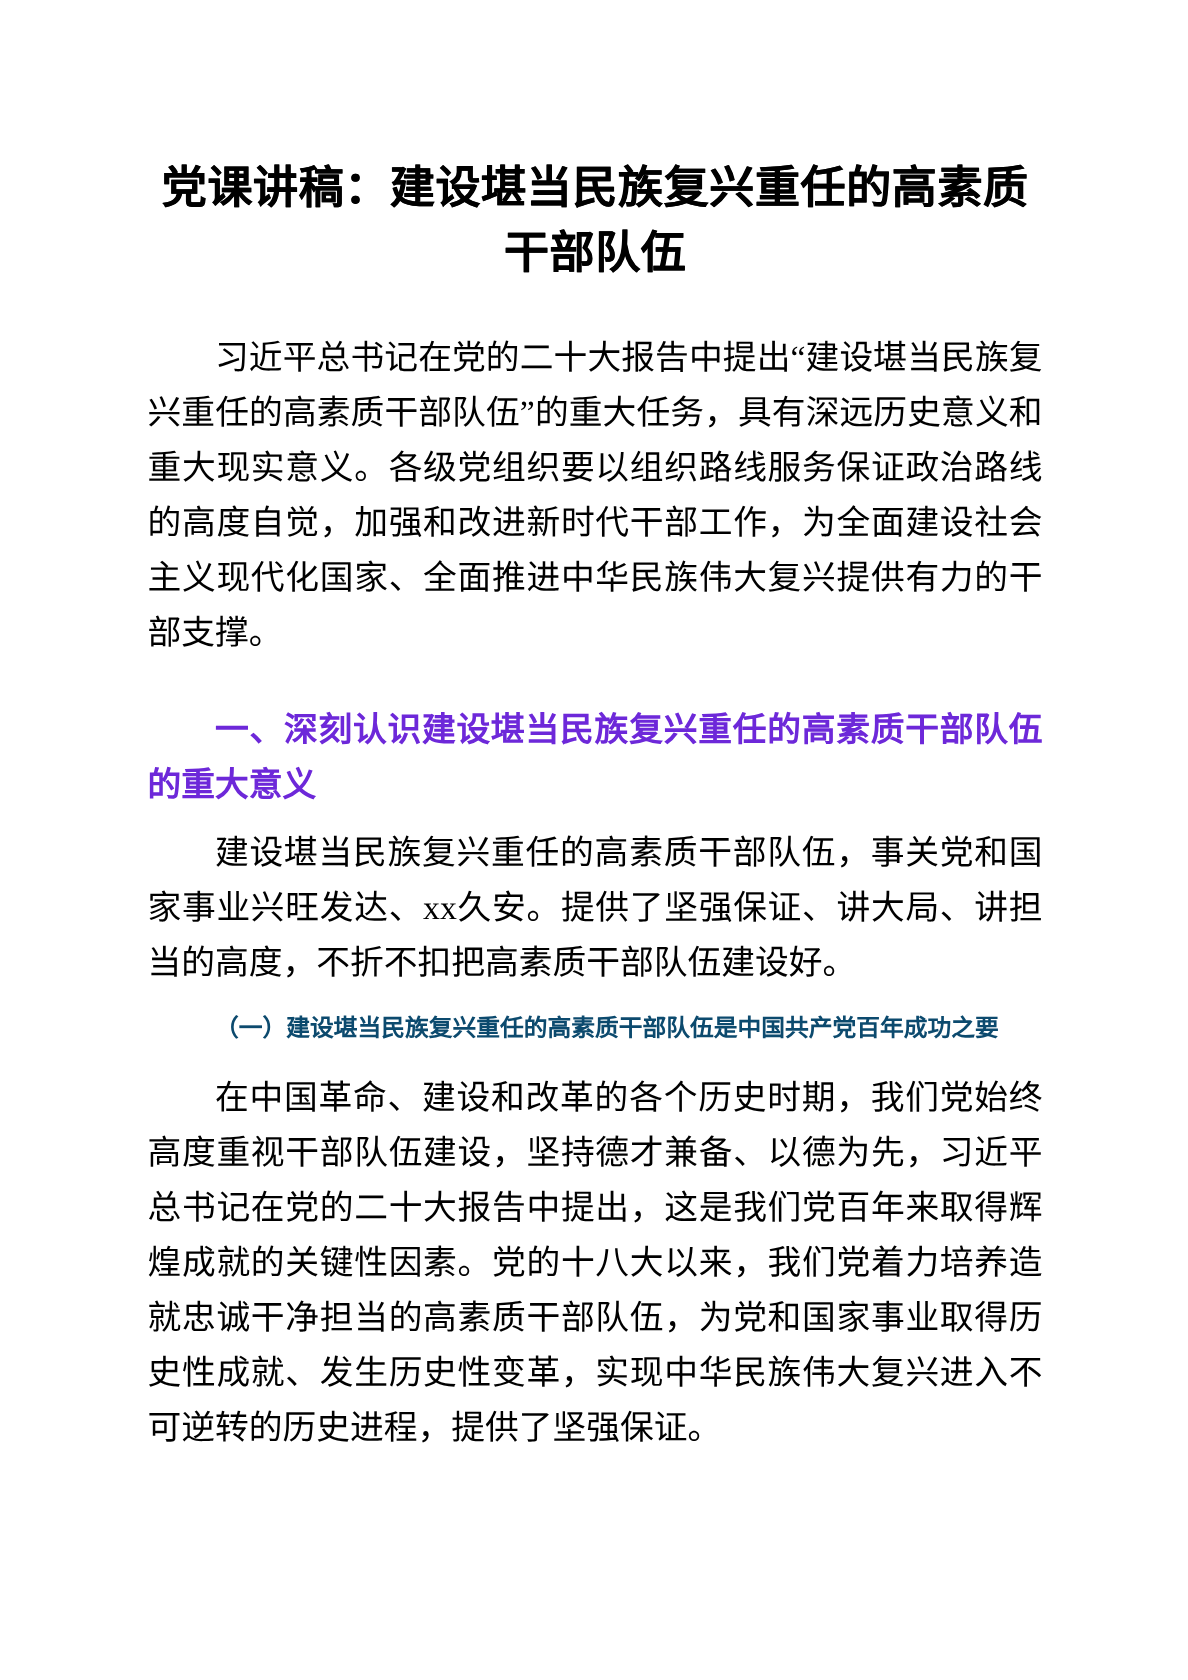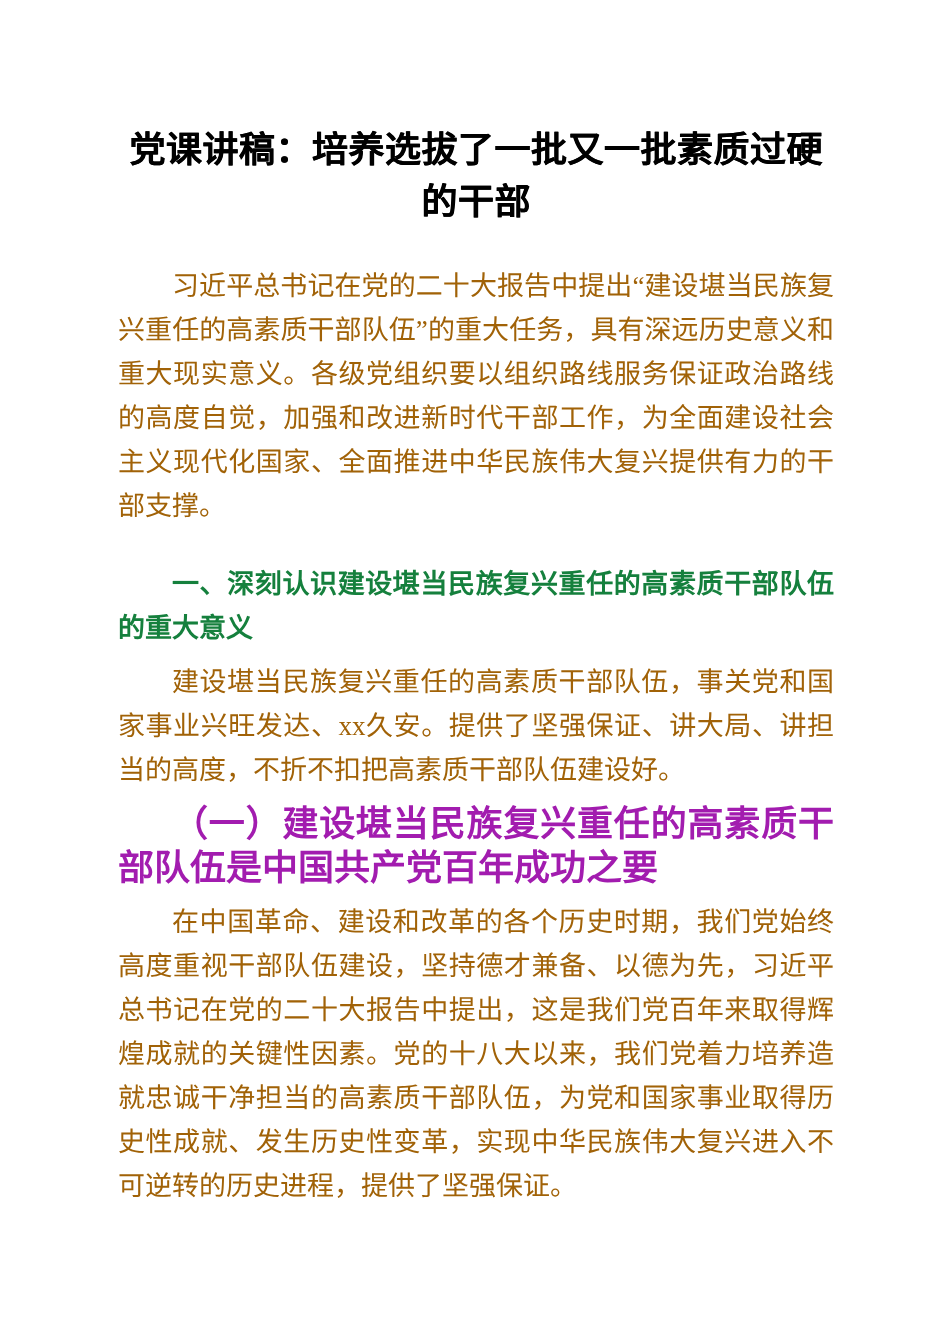--- a/index.html
+++ b/index.html
@@ -53,68 +53,68 @@
     margin: 0;
     padding: 0;
     margin-top: 34px;
     font-family: "Liberation Sans", "DejaVu Sans", sans-serif;
     font-weight: 700;
     font-size: 27px;
     line-height: 44px;
     text-indent: 54px;
     text-align: justify;
     text-justify: inter-ideograph;
-    color: #15803d;
+    color: #6d28d9;
   }
 
   
   .h2 {
     margin: 0;
     padding: 0;
     margin-top: 10px;
     font-family: "Liberation Serif", "DejaVu Serif", serif;
     font-weight: 700;
-    font-size: 36px;
+    font-size: 19px;
     line-height: 44px;
     text-indent: 54px;
     text-align: justify;
     text-justify: inter-ideograph;
-    color: #a21caf;
+    color: #0c4a6e;
   }
 
   
   .para {
     margin: 0;
     padding: 0;
     margin-top: 10px;
     font-family: "Liberation Serif", "DejaVu Serif", serif;
     font-weight: 400;
     font-size: 27px;
     line-height: 44px;
     text-indent: 54px;
     text-align: justify;
     text-justify: inter-ideograph;
-    color: #a16207;
+    color: #000000;
   }
 
   .para:first-of-type {
     margin-top: 0;
   }
 
   #first-para {
     margin-top: 36px;
   }
 </style>
 </head>
 <body>
 
 <div class="page">
   <div class="doc-body">
 
-    <h1 class="doc-title">党课讲稿：培养选拔了一批又一批素质过硬的干部</h1>
+    <h1 class="doc-title">党课讲稿：建设堪当民族复兴重任的高素质干部队伍</h1>
 
     <p class="para" id="first-para">习近平总书记在党的二十大报告中提出“建设堪当民族复兴重任的高素质干部队伍”的重大任务，具有深远历史意义和重大现实意义。各级党组织要以组织路线服务保证政治路线的高度自觉，加强和改进新时代干部工作，为全面建设社会主义现代化国家、全面推进中华民族伟大复兴提供有力的干部支撑。</p>
 
     <h2 class="h1">一、深刻认识建设堪当民族复兴重任的高素质干部队伍的重大意义</h2>
 
     <p class="para">建设堪当民族复兴重任的高素质干部队伍，事关党和国家事业兴旺发达、xx久安。提供了坚强保证、讲大局、讲担当的高度，不折不扣把高素质干部队伍建设好。</p>
 
     <h3 class="h2">（一）建设堪当民族复兴重任的高素质干部队伍是中国共产党百年成功之要</h3>
 
     <p class="para">在中国革命、建设和改革的各个历史时期，我们党始终高度重视干部队伍建设，坚持德才兼备、以德为先，习近平总书记在党的二十大报告中提出，这是我们党百年来取得辉煌成就的关键性因素。党的十八大以来，我们党着力培养造就忠诚干净担当的高素质干部队伍，为党和国家事业取得历史性成就、发生历史性变革，实现中华民族伟大复兴进入不可逆转的历史进程，提供了坚强保证。</p>

